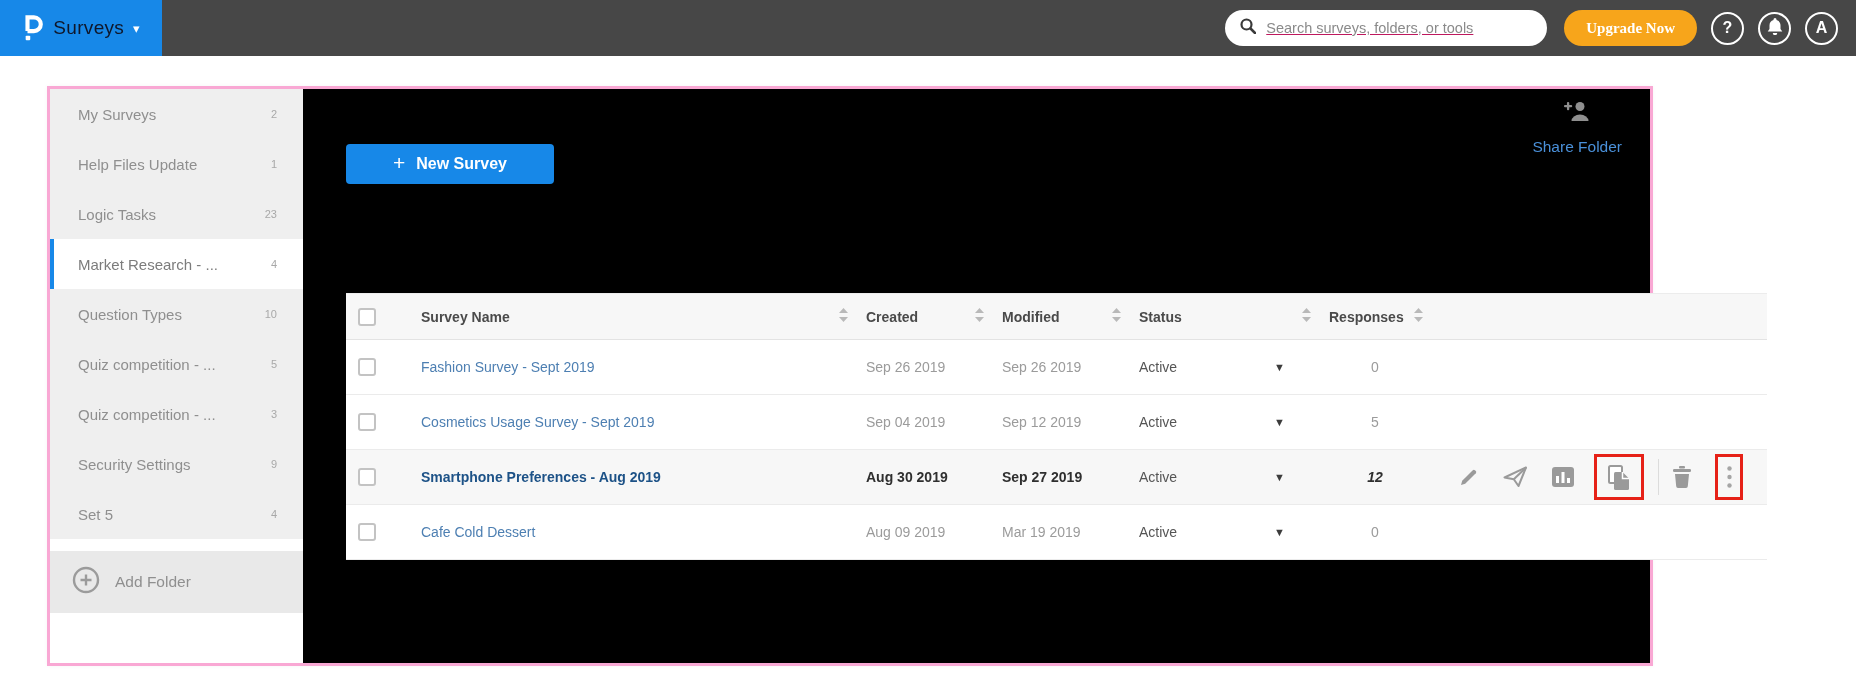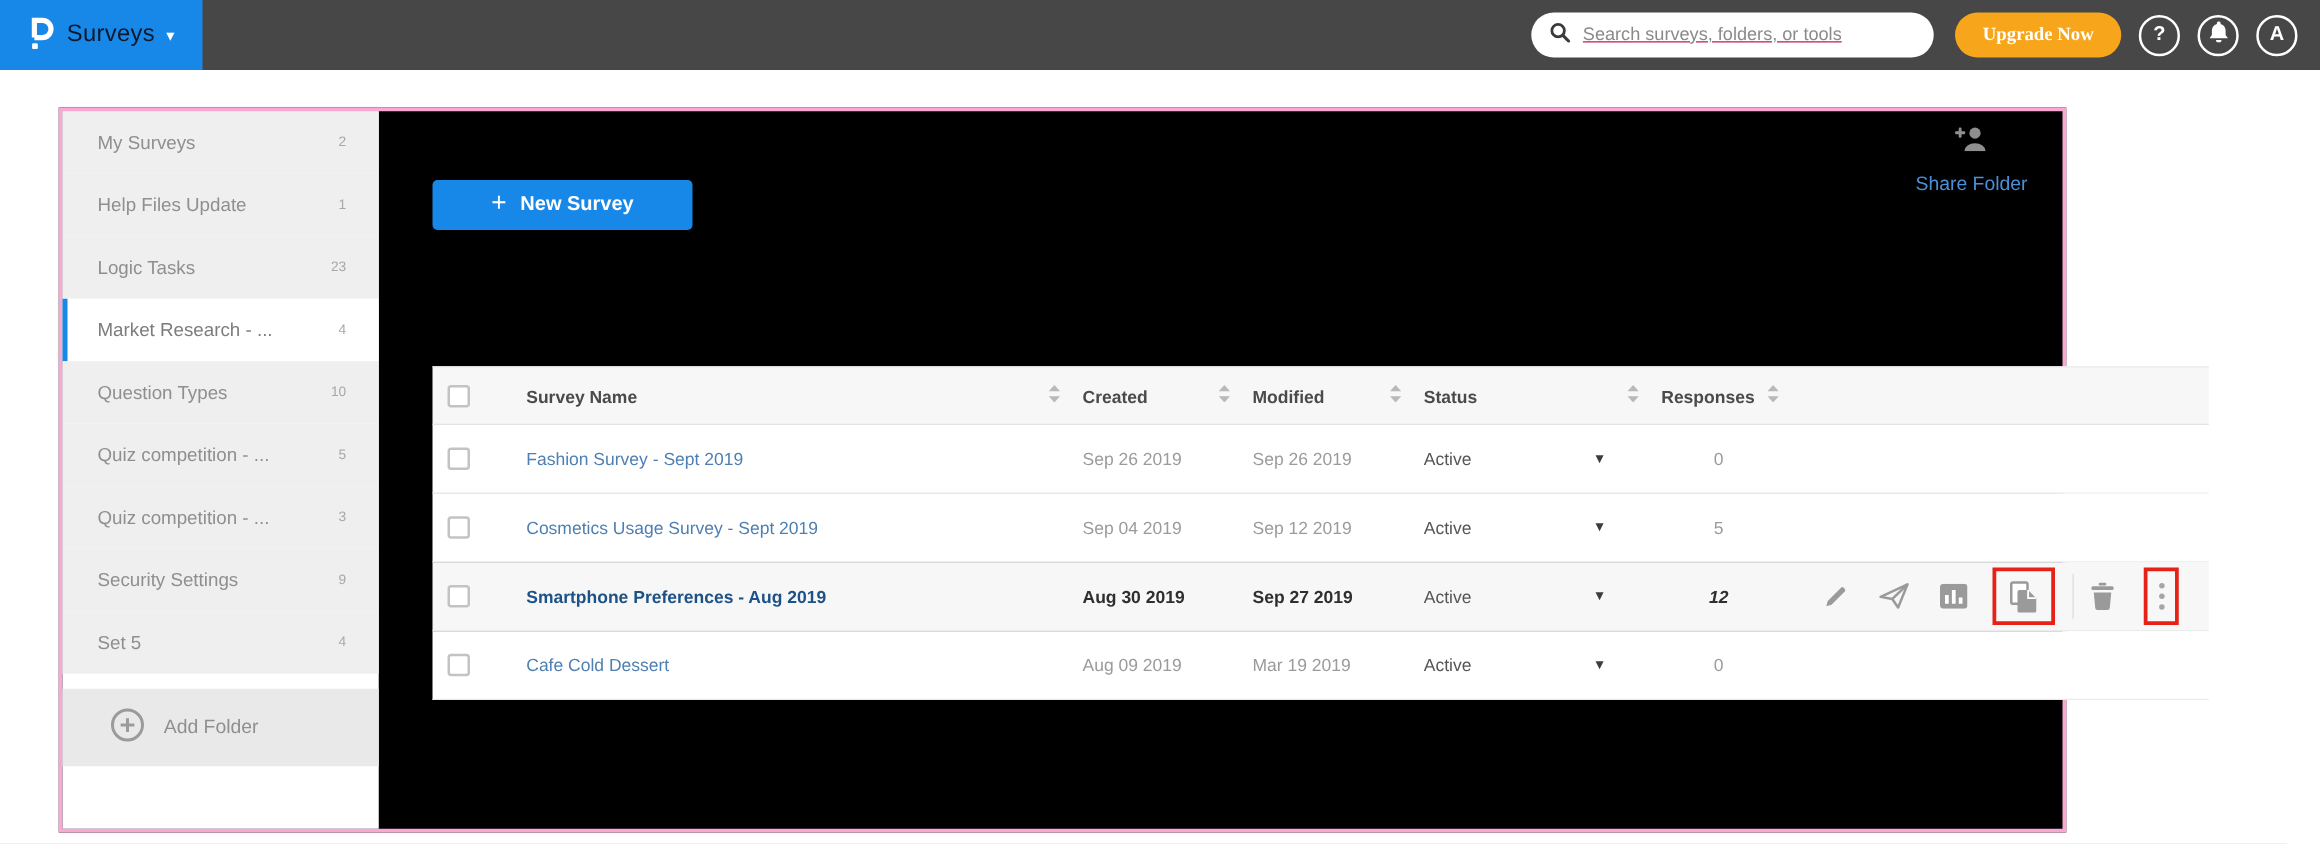--- a/index.html
+++ b/index.html
@@ -31,21 +31,21 @@
           display:flex; }
 
   
   .sidebar { width:253px; display:flex; flex-direction:column; background:#fff; flex-shrink:0; }
   .side-item { height:50px; background:#efefef; display:flex; align-items:center;
                padding:0 26px 0 24px; color:#8f8f8f; font-size:15px; cursor:pointer;
                border-left:4px solid transparent; }
   .side-item .count { margin-left:auto; font-size:11px; color:#a8a8a8; }
   .side-item.active { background:#fff; border-left-color:#1788e8; color:#7c7c7c; }
   .add-folder { margin-top:12px; height:62px; background:#e9e9e9; display:flex;
-                align-items:center; padding:0 38px; gap:15px; color:#8f8f8f; font-size:15.5px;
+                align-items:center; padding:0 22px; gap:15px; color:#8f8f8f; font-size:15.5px;
                 cursor:pointer; }
 
   
   .main { flex:1; position:relative; }
   .share-row { position:absolute; top:12px; right:28px; display:flex; align-items:center;
                gap:13px; cursor:pointer;flex-direction:column; }
   .share-row .lbl { color:#4a90d9; font-size:15.5px; }
   .new-survey { position:absolute; left:43px; top:55px; width:208px; height:40px;
                 background:#1788e8; color:#fff; border:none; border-radius:4px;
                 font-family:inherit; font-size:16px; font-weight:bold; cursor:pointer;

